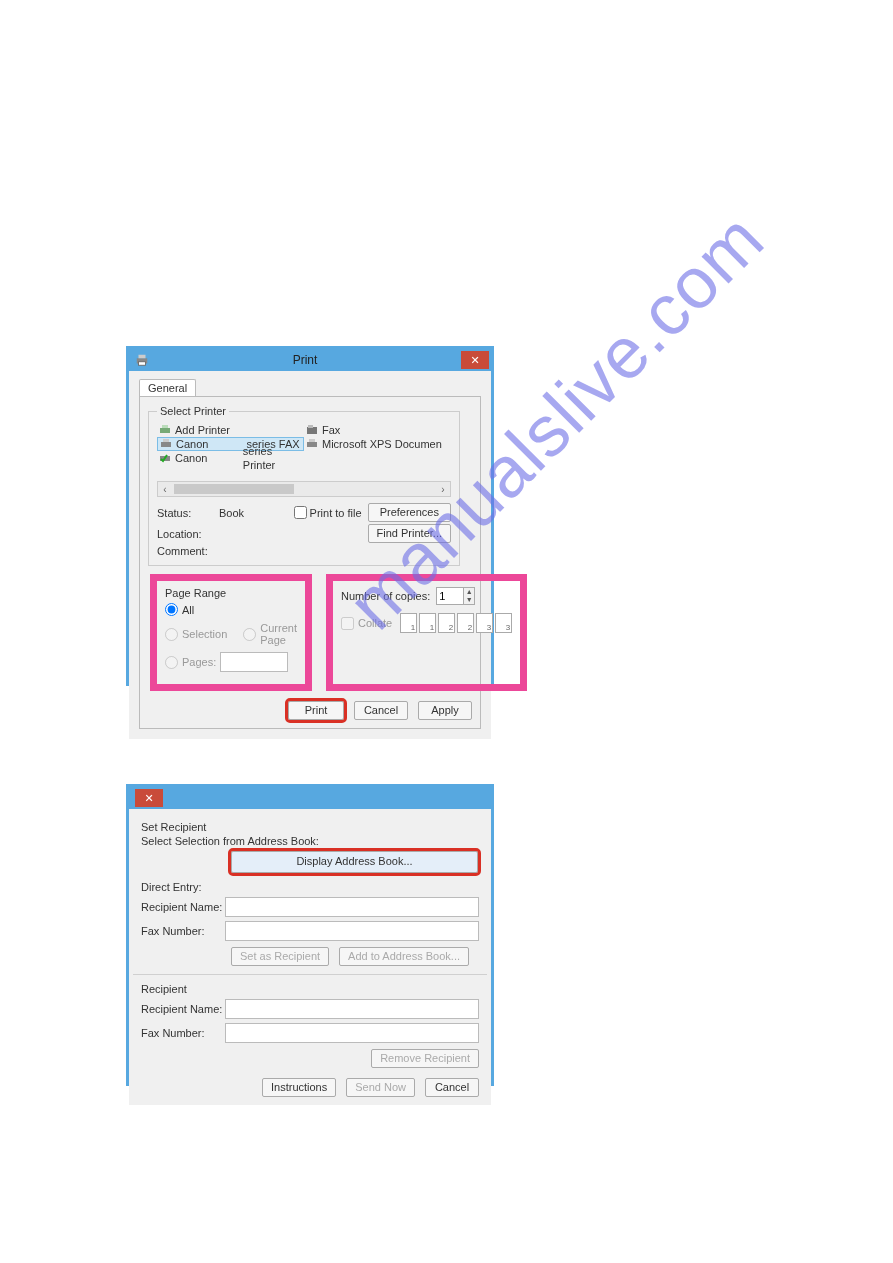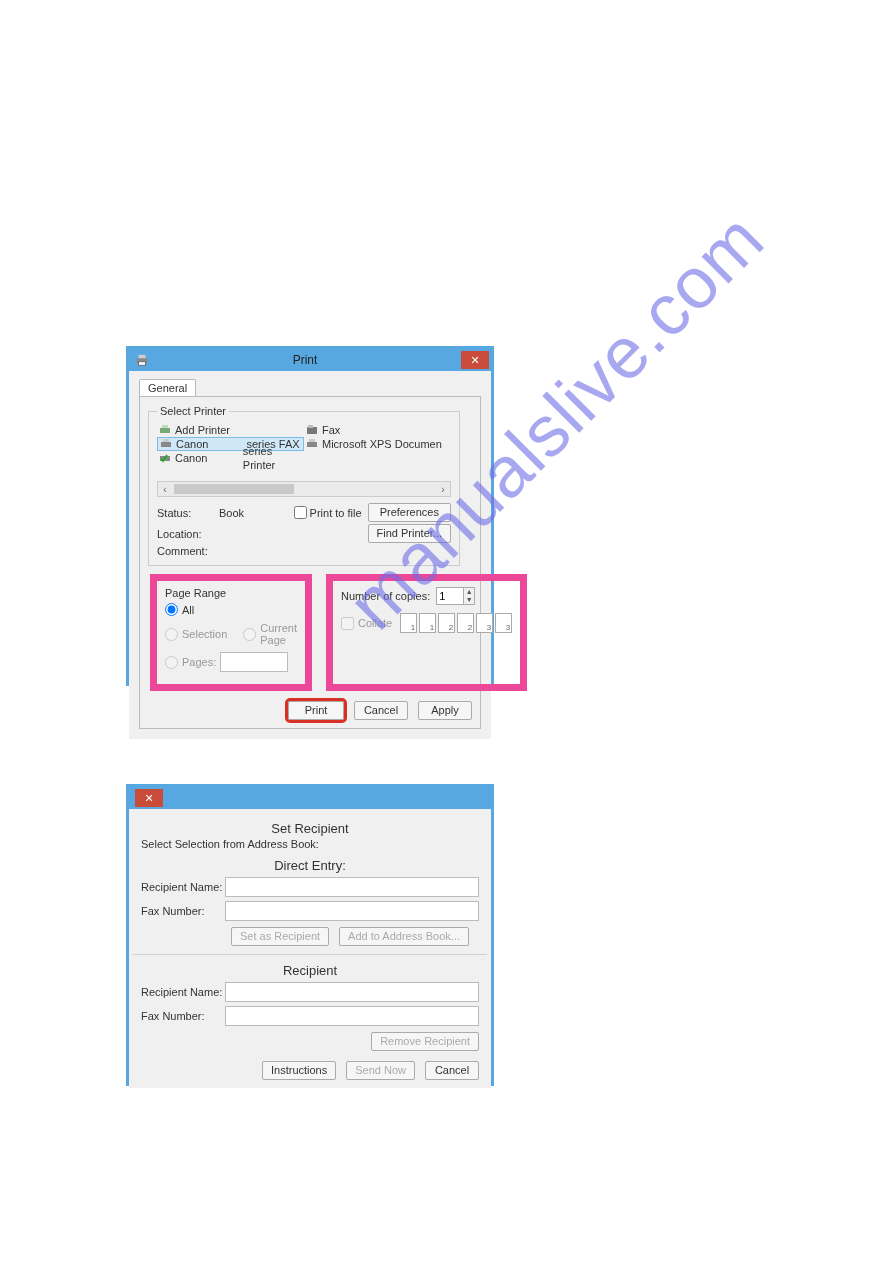--- a/index.html
+++ b/index.html
@@ -219,21 +219,21 @@
     display:flex;
     justify-content:flex-end;
     gap:10px;
     margin-top:10px;
   }
   .redbox {
     outline: 3px solid #d93025;
     outline-offset: 0;
   }
   
-  .fax-section-label { font-size:13px; margin-top:4px;text-align:center; }
+  .fax-section-label { font-size:11px; margin-top:4px; }
   .fax-section-sub { font-size:11px; margin-top:2px; margin-bottom:4px;}
   .addr-button {
     display:block;
     margin: 0 0 0 90px;
     width: 245px;
     height: 20px;
     border:1px solid #aaa;
     background: #e4eef9;
     text-align:center;
     font-size:11px;
@@ -426,20 +426,21 @@
   </div>
 </div>
 
 <div class="dialog fax">
   <div class="titlebar">
     <span class="close">✕</span>
   </div>
   <div class="client" style="padding:8px 12px;">
     <div class="fax-section-label">Set Recipient</div>
     <div class="fax-section-sub">Select Selection from Address Book:</div>
+    <span class="addr-button redbox">Display Address Book...</span>
 
     <div class="fax-section-label" style="margin-top:8px;">Direct Entry:</div>
     <div class="field-row">
       <label>Recipient Name:</label>
       <input class="field-input" type="text" style="">
     </div>
     <div class="field-row">
       <label>Fax Number:</label>
       <input class="field-input" type="text" style="">
     </div>

